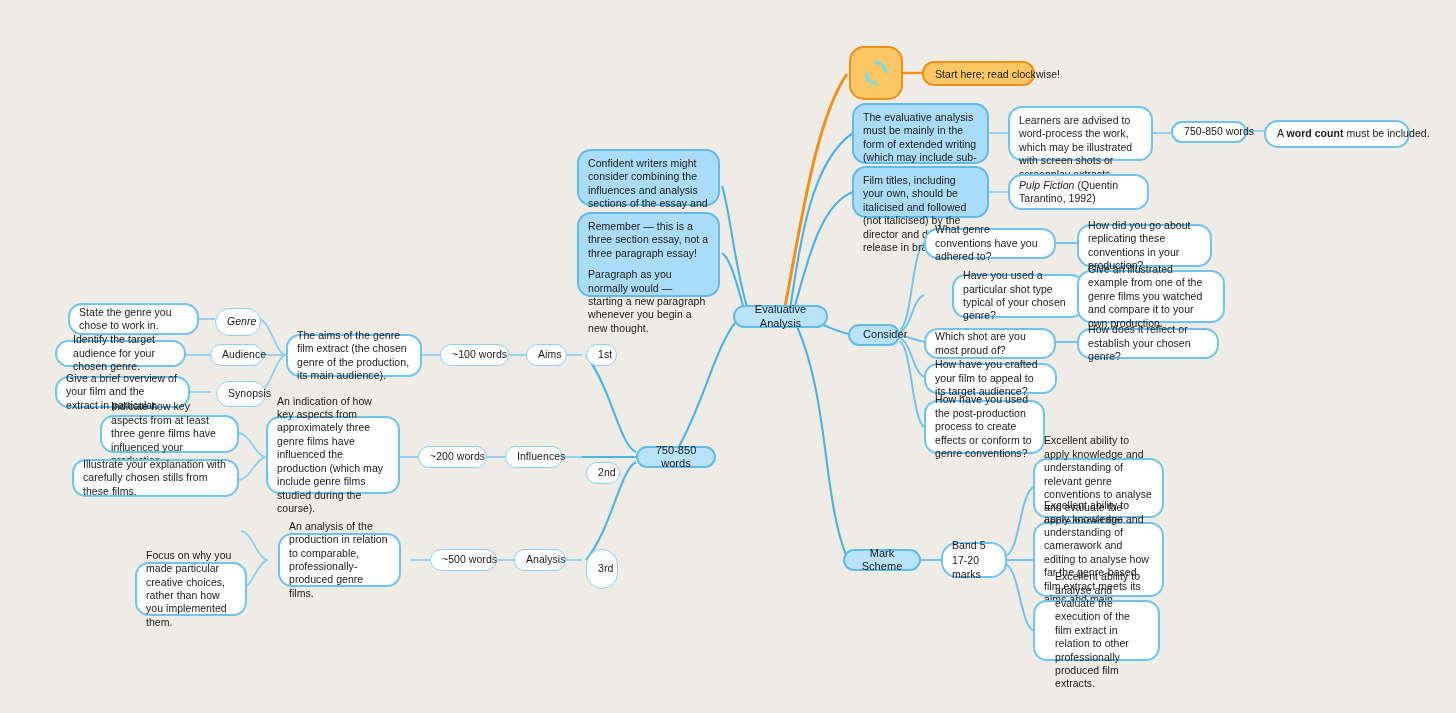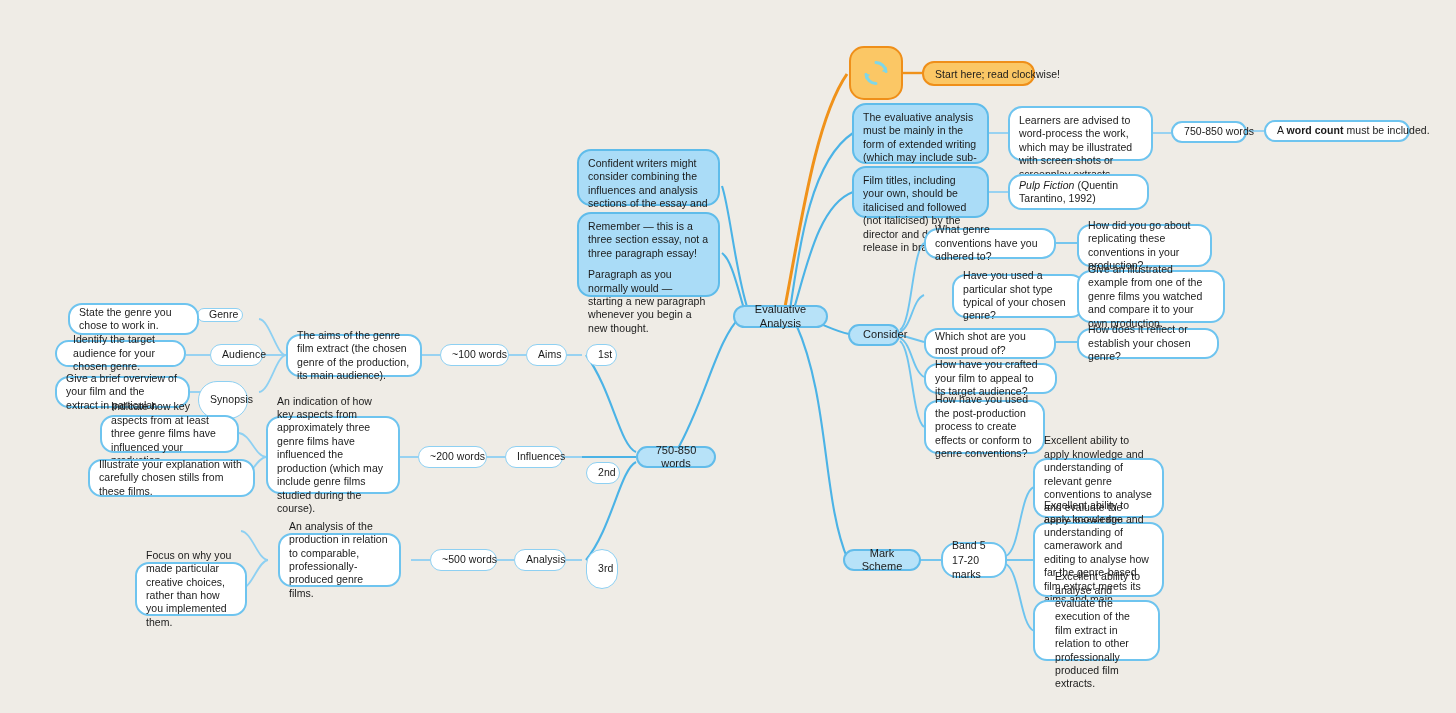--- a/index.html
+++ b/index.html
@@ -215,21 +215,21 @@
   </div>
 
   <div class="node" style="left:1008px; top:106px; width:145px; height:55px;">
     <span>Learners are advised to word-process the work, which may be illustrated with screen shots or screenplay extracts.</span>
   </div>
 
   <div class="node pill vcenter" style="left:1171px; top:121px; width:76px; height:22px;">
     <span style="text-align:center;">750-850 words</span>
   </div>
 
-  <div class="node pill vcenter" style="left:1264px; top:120px; width:146px; height:22px;">
+  <div class="node pill vcenter" style="left:1264px; top:120px; width:146px; height:28px;">
     <span style="text-align:center;">
       <span>A </span><b class="bold">word count</b><span> must be included.</span>
     </span>
   </div>
 
   <div class="node fill" style="left:852px; top:166px; width:137px; height:52px;">
     <span>Film titles, including your own, should be italicised and followed (not italicised) by the director and date of release in brackets.</span>
   </div>
 
   <div class="node vcenter" style="left:1008px; top:174px; width:141px; height:36px;">
@@ -249,35 +249,35 @@
   </div>
 
   <div class="node thin pill vcenter" style="left:440px; top:344px; width:69px; height:22px;">
     <span style="text-align:center;">~100 words</span>
   </div>
 
   <div class="node vcenter" style="left:286px; top:334px; width:136px; height:43px;">
     <span>The aims of the genre film extract (the chosen genre of the production, its main audience).</span>
   </div>
 
-  <div class="node thin pill vcenter" style="left:197px; top:308px; width:46px; height:14px;">
+  <div class="node thin pill vcenter" style="left:215px; top:308px; width:46px; height:28px;font-style:italic;">
     <span style="text-align:center;">Genre</span>
   </div>
   <div class="node vcenter" style="left:68px; top:303px; width:131px; height:32px;">
     <span>State the genre you chose to work in.</span>
   </div>
 
   <div class="node thin pill vcenter" style="left:210px; top:344px; width:53px; height:22px;">
     <span style="text-align:center;">Audience</span>
   </div>
   <div class="node vcenter" style="left:55px; top:340px; width:131px; height:27px;padding-left:16px;">
     <span>Identify the target audience for your chosen genre.</span>
   </div>
 
-  <div class="node thin pill vcenter" style="left:198px; top:381px; width:50px; height:38px;">
+  <div class="node thin pill vcenter" style="left:216px; top:381px; width:50px; height:26px;">
     <span style="text-align:center;">Synopsis</span>
   </div>
   <div class="node vcenter" style="left:55px; top:376px; width:135px; height:32px;">
     <span>Give a brief overview of your film and the extract in particular.</span>
   </div>
 
   <div class="node thin pill vcenter" style="left:586px; top:422px; width:34px; height:22px;margin-top:40px;">
     <span style="text-align:center;">2nd</span>
   </div>
 
@@ -289,21 +289,21 @@
     <span style="text-align:center;">~200 words</span>
   </div>
 
   <div class="node vcenter" style="left:266px; top:416px; width:134px; height:78px;">
     <span>An indication of how key aspects from approximately three genre films have influenced the production (which may include genre films studied during the course).</span>
   </div>
 
   <div class="node vcenter" style="left:100px; top:415px; width:139px; height:38px;">
     <span>Indicate how key aspects from at least three genre films have influenced your production.</span>
   </div>
-  <div class="node vcenter" style="left:88px; top:459px; width:167px; height:38px;">
+  <div class="node vcenter" style="left:72px; top:459px; width:167px; height:38px;">
     <span>Illustrate your explanation with carefully chosen stills from these films.</span>
   </div>
 
   <div class="node thin pill vcenter" style="left:586px; top:549px; width:32px; height:40px;">
     <span style="text-align:center;">3rd</span>
   </div>
 
   <div class="node thin pill vcenter" style="left:514px; top:549px; width:52px; height:22px;">
     <span style="text-align:center;">Analysis</span>
   </div>

